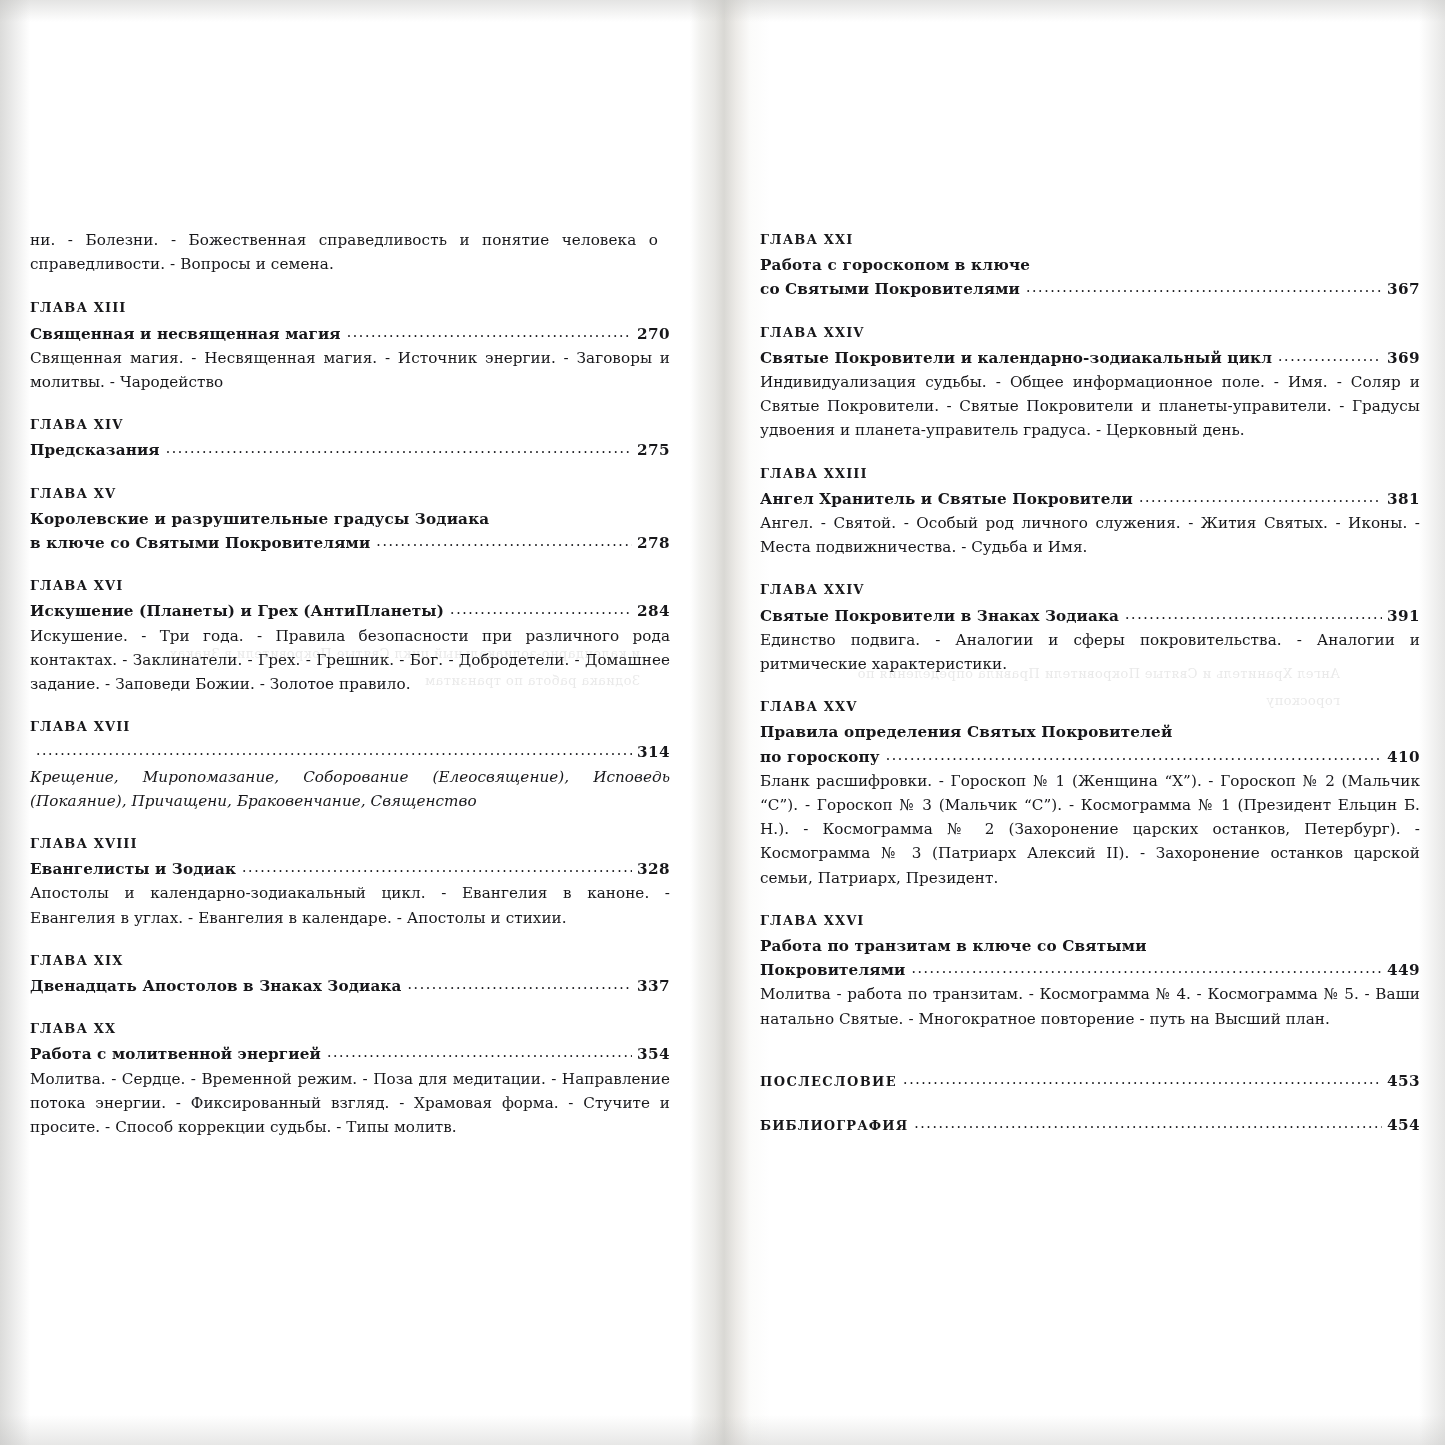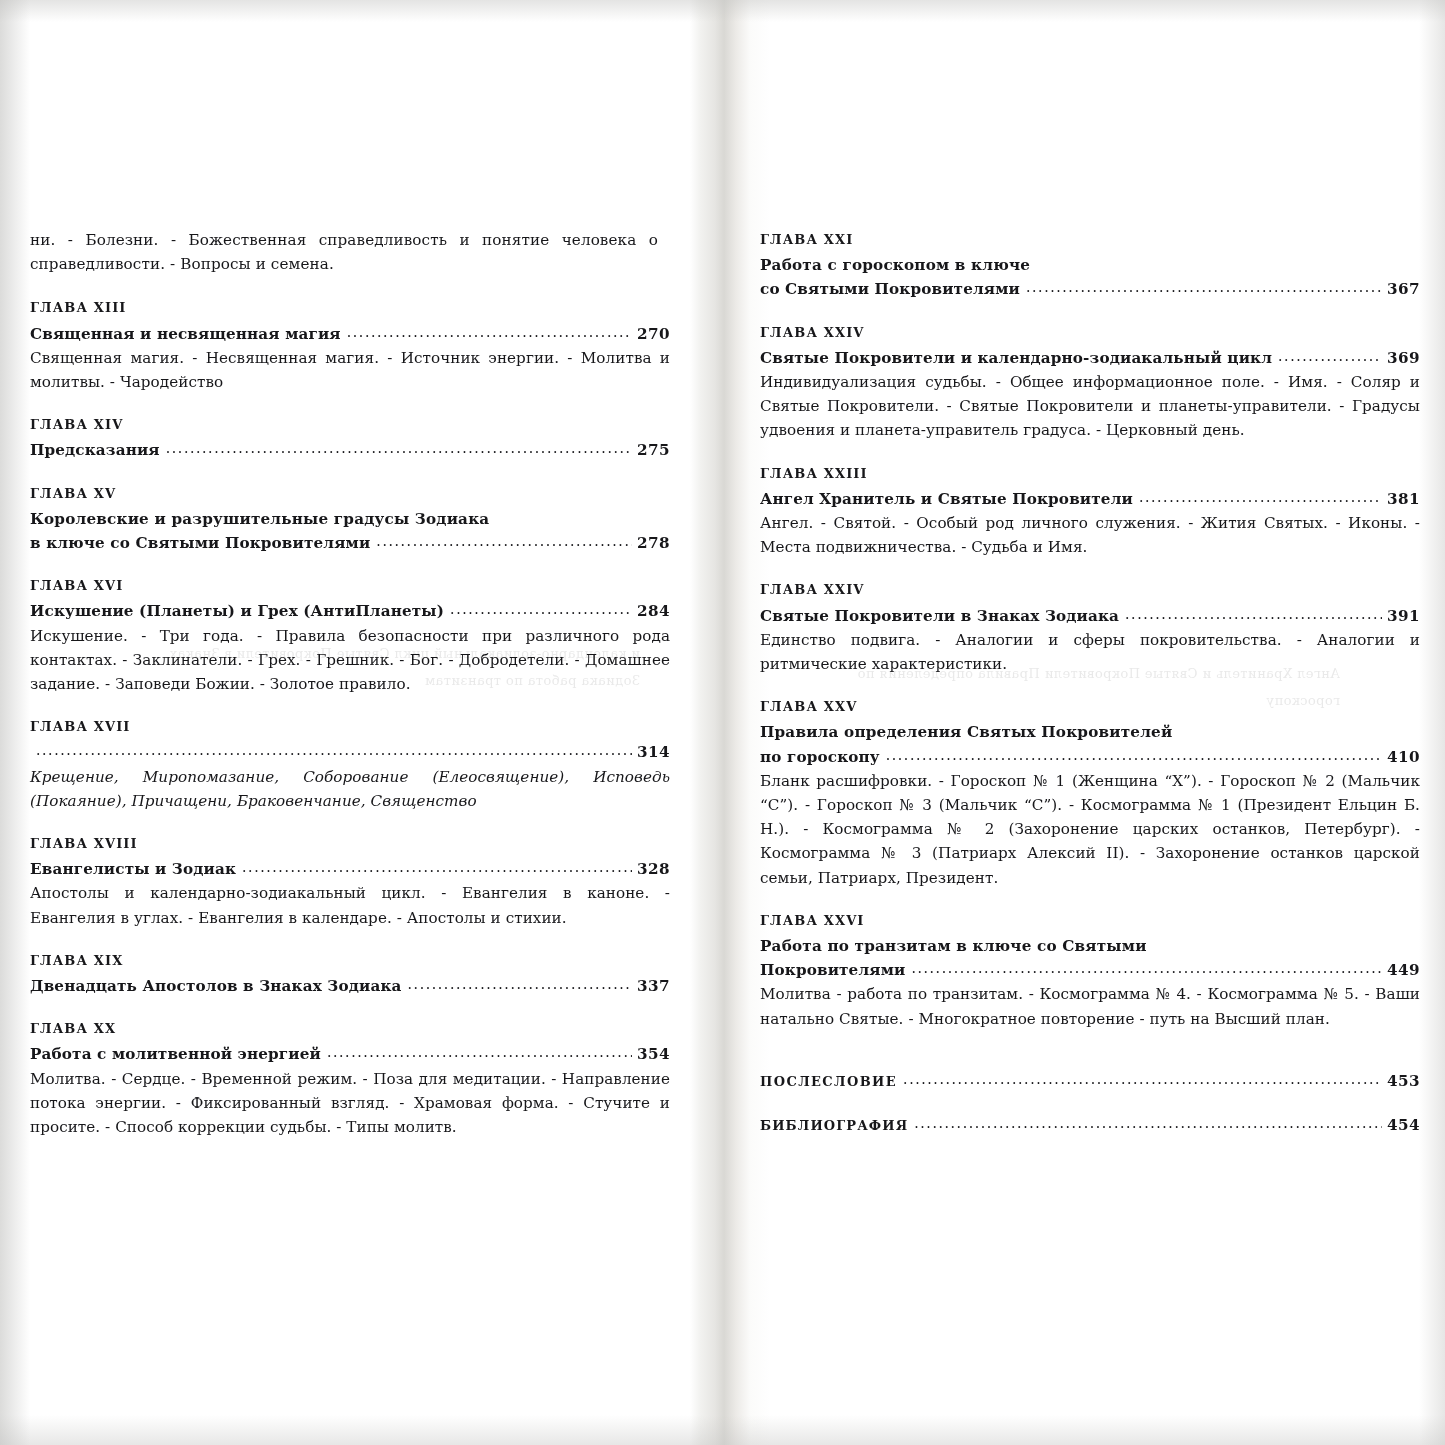--- a/index.html
+++ b/index.html
@@ -171,21 +171,21 @@
 
     <p class="lead">ни. - Болезни. - Божественная справедливость и понятие человека о справедливости. - Вопросы и семена.</p>
 
     <div class="chapter">
       <div class="chapter-num">ГЛАВА XIII</div>
       <div class="title-row">
         <span class="title-text">Священная и несвященная магия</span>
         <span class="dots">.....................................................................................................................................................</span>
         <span class="pageno">270</span>
       </div>
-      <div class="subtitle">Священная магия. - Несвященная магия. - Источник энергии. - Молитва и молитвы. - Чародейство</div>
+      <div class="subtitle">Священная магия. - Несвященная магия. - Источник энергии. - Заговоры и молитвы. - Чародейство</div>
     </div>
 
     <div class="chapter">
       <div class="chapter-num">ГЛАВА XIV</div>
       <div class="title-row">
         <span class="title-text">Предсказания</span>
         <span class="dots">.....................................................................................................................................................</span>
         <span class="pageno">275</span>
       </div>
     </div>

